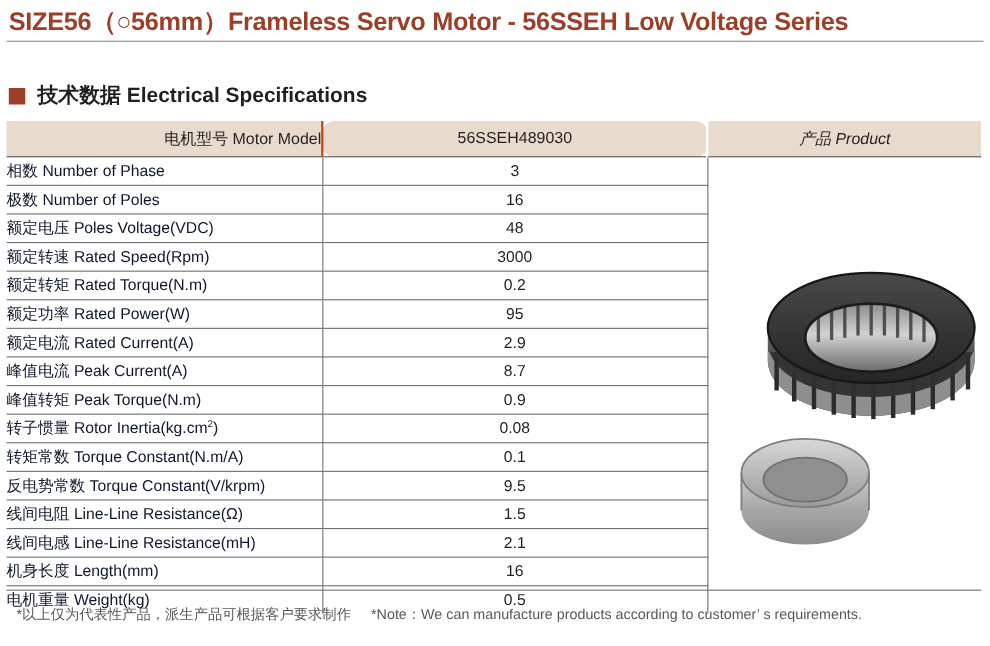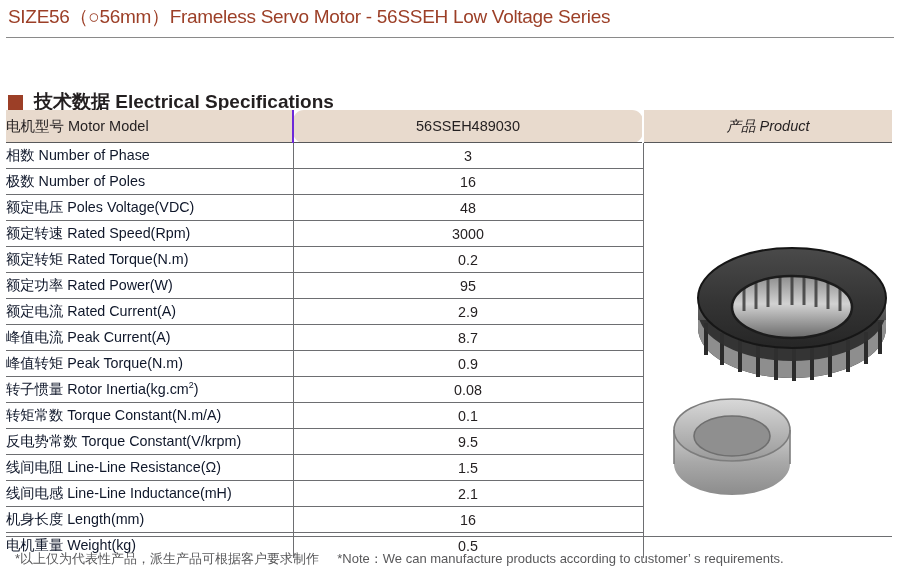--- a/index.html
+++ b/index.html
@@ -15,22 +15,22 @@
     color: #333333;
     overflow: hidden;
   }
 
   
   #page-title {
     position: absolute;
     left: 8px;
     top: 4px;
     width: 884px;
-    font-size: 19px;
-    font-weight: normal;
+    font-size: 23px;
+    font-weight: bold;
     letter-spacing: -0.3px;
     color: #9C3F27;
     white-space: nowrap;
   }
   #title-rule {
     position: absolute;
     left: 6px;
     top: 37px;
     width: 888px;
     height: 1px;
@@ -38,21 +38,20 @@
   }
 
   
   #section-header {
     position: absolute;
     left: 8px;
     top: 74px;
     display: flex;
     align-items: center;
     gap: 11px;
-    margin-top: 15px;
   }
   #section-bullet {
     width: 15px;
     height: 15px;
     background: #9C3F27;
     display: block;
   }
   #section-title {
     font-size: 19px;
     font-weight: bold;
@@ -80,23 +79,23 @@
 
   .hdr-cell {
     background: #E8DACD;
     height: 32px;
     font-size: 14.5px;
     font-weight: normal;
     color: #231f20;
     border-bottom: 1.6px solid #58585a;
   }
   .hdr-label {
-    text-align: left;
+    text-align: right;
     padding-left: 10px;
-    border-right: 2px solid #6d28d9;
+    border-right: 2px solid #c2410c;
   }
   .hdr-value {
     text-align: center;
     border-right: 2px solid #ffffff;
     border-radius: 11px;
   }
   .hdr-prod {
     text-align: center;
     font-style: italic;
   }
@@ -234,21 +233,21 @@
       </tr>
       <tr>
         <td class="row-label">反电势常数 Torque Constant(V/krpm)</td>
         <td class="row-value">9.5</td>
       </tr>
       <tr>
         <td class="row-label">线间电阻 Line-Line Resistance(Ω)</td>
         <td class="row-value">1.5</td>
       </tr>
       <tr>
-        <td class="row-label">线间电感 Line-Line Inductance(mH)</td>
+        <td class="row-label">线间电感 Line-Line Resistance(mH)</td>
         <td class="row-value">2.1</td>
       </tr>
       <tr>
         <td class="row-label">机身长度 Length(mm)</td>
         <td class="row-value">16</td>
       </tr>
       <tr>
         <td class="row-label">电机重量 Weight(kg)</td>
         <td class="row-value">0.5</td>
       </tr>

